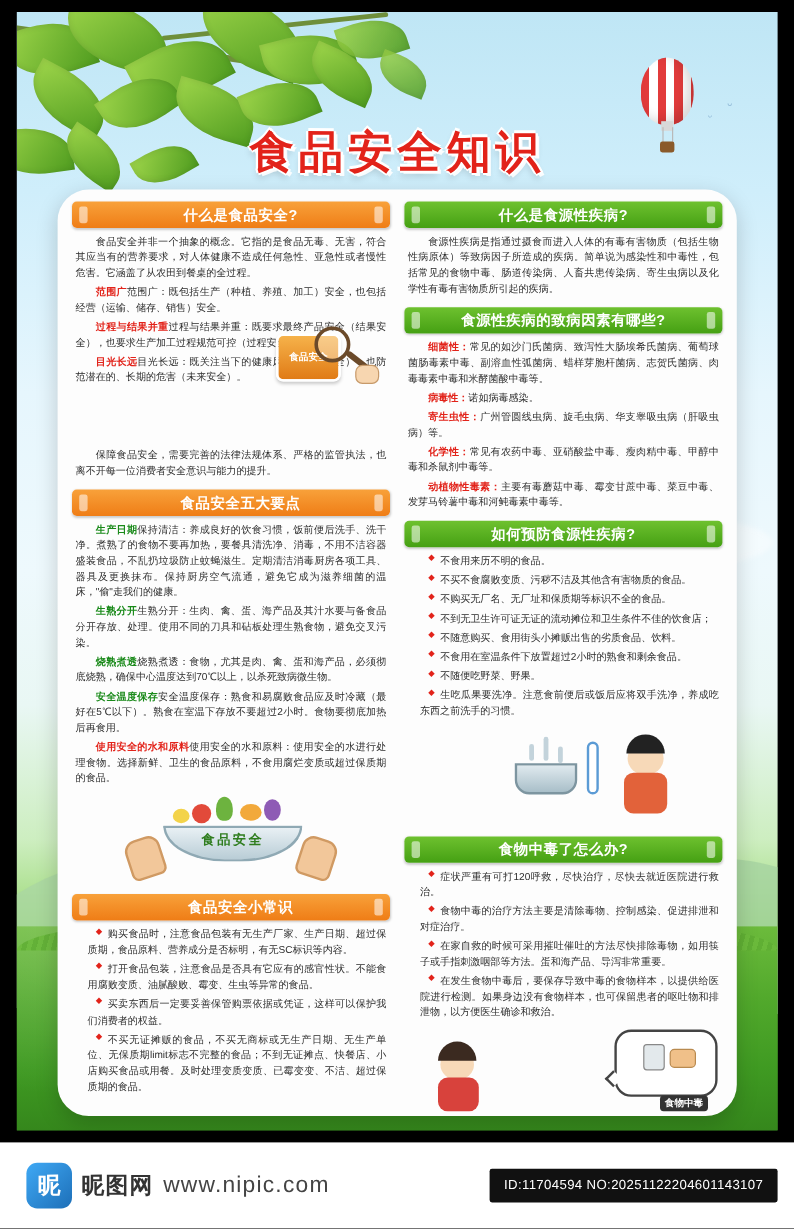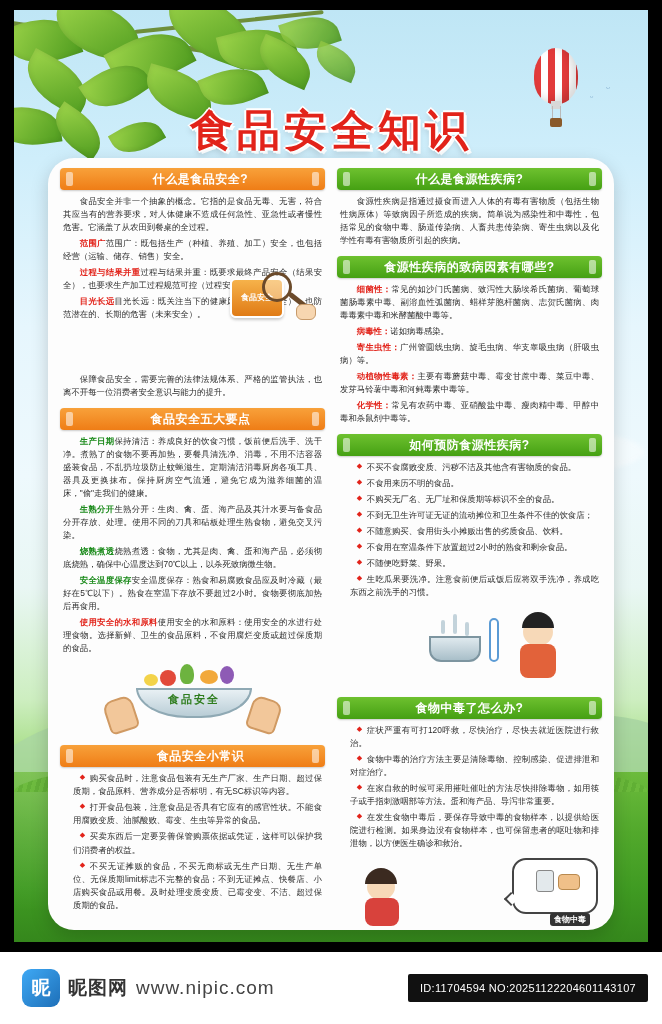--- a/index.html
+++ b/index.html
@@ -91,21 +91,21 @@
   .balloon .basket {
     position:absolute; left:16px; top:70px; width:12px; height:9px; background:#8a5a2b; border-radius:2px;
   }
   .balloon .line { position:absolute; top:58px; width:1px; height:14px; background:#b9b9b9; }
   .bird { position:absolute; color:#8fb8d6; font-size:11px; }
 
   
   .title {
     position: absolute; left: 0; right: 0; top: 92px;
     text-align: center;
-    font-size: 43px; font-weight: bold; letter-spacing: 4px;
+    font-size: 37px; font-weight: bold; letter-spacing: 4px;
     color: #e2231a;
     text-shadow:
       2px 0 0 #fff, -2px 0 0 #fff, 0 2px 0 #fff, 0 -2px 0 #fff,
       3px 3px 0 rgba(255,255,255,.9), 0 4px 6px rgba(0,0,0,.18);
     font-family: "DejaVu Sans", sans-serif;
   }
 
   
   .panel {
     position: absolute;
@@ -360,30 +360,30 @@
             <p>食源性疾病是指通过摄食而进入人体的有毒有害物质（包括生物性病原体）等致病因子所造成的疾病。简单说为感染性和中毒性，包括常见的食物中毒、肠道传染病、人畜共患传染病、寄生虫病以及化学性有毒有害物质所引起的疾病。</p>
           </div>
         </div>
 
         <div class="sec">
           <div class="sechead green">食源性疾病的致病因素有哪些?</div>
           <div class="body">
             <p><span class="kw">细菌性：</span><span>常见的如沙门氏菌病、致泻性大肠埃希氏菌病、葡萄球菌肠毒素中毒、副溶血性弧菌病、蜡样芽胞杆菌病、志贺氏菌病、肉毒毒素中毒和米酵菌酸中毒等。</span></p>
             <p><span class="kw">病毒性：</span><span>诺如病毒感染。</span></p>
             <p><span class="kw">寄生虫性：</span><span>广州管圆线虫病、旋毛虫病、华支睾吸虫病（肝吸虫病）等。</span></p>
+            <p><span class="kw">化学性：</span><span>常见有农药中毒、亚硝酸盐中毒、瘦肉精中毒、甲醇中毒和杀鼠剂中毒等。</span></p>
             <p><span class="kw">动植物性毒素：</span><span>主要有毒蘑菇中毒、霉变甘蔗中毒、菜豆中毒、发芽马铃薯中毒和河鲀毒素中毒等。</span></p>
-            <p><span class="kw">化学性：</span><span>常见有农药中毒、亚硝酸盐中毒、瘦肉精中毒、甲醇中毒和杀鼠剂中毒等。</span></p>
           </div>
         </div>
 
         <div class="sec">
           <div class="sechead green">如何预防食源性疾病?</div>
           <div class="body">
+            <p class="bullet">不食用来历不明的食品。</p>
             <p class="bullet">不买不食腐败变质、污秽不洁及其他含有害物质的食品。</p>
-            <p class="bullet">不食用来历不明的食品。</p>
             <p class="bullet">不购买无厂名、无厂址和保质期等标识不全的食品。</p>
             <p class="bullet">不到无卫生许可证无证的流动摊位和卫生条件不佳的饮食店；</p>
             <p class="bullet">不随意购买、食用街头小摊贩出售的劣质食品、饮料。</p>
             <p class="bullet">不食用在室温条件下放置超过2小时的熟食和剩余食品。</p>
             <p class="bullet">不随便吃野菜、野果。</p>
             <p class="bullet">生吃瓜果要洗净。注意食前便后或饭后应将双手洗净，养成吃东西之前洗手的习惯。</p>
           </div>
 
           <div class="kid">
             <div class="pot" style="left:92px; top:34px;"></div>

